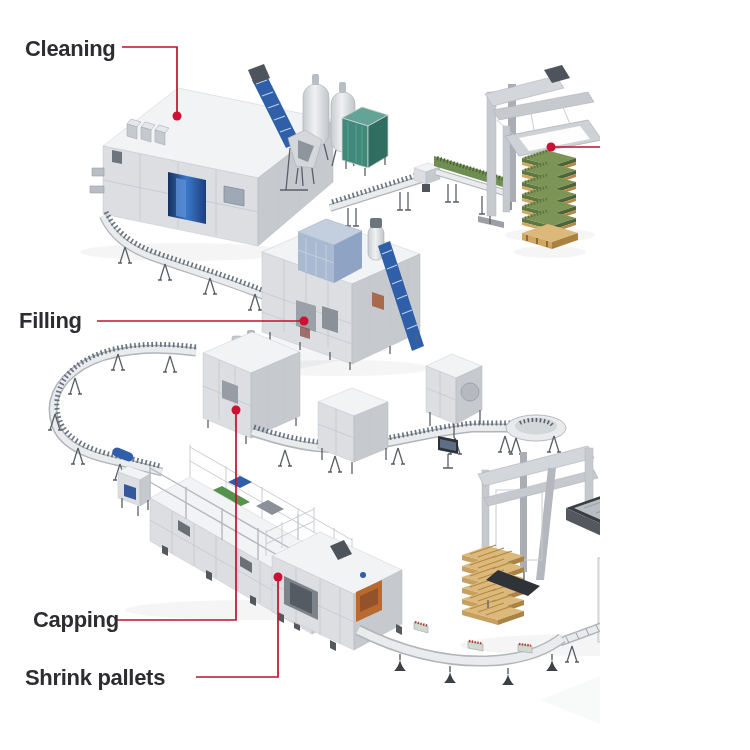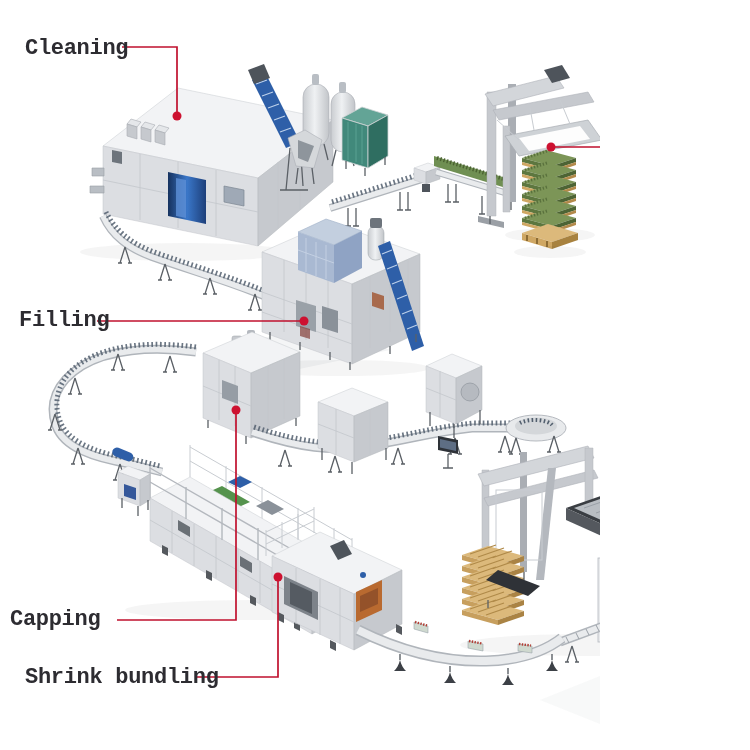--- a/index.html
+++ b/index.html
@@ -1,17 +1,17 @@
 <!DOCTYPE html>
 <html><head>
 <meta charset="utf-8">
 <style>
   html,body{margin:0;padding:0;background:#fff;}
   #stage{position:relative;width:600px;height:750px;background:#fff;overflow:hidden;
-         font-family:Liberation Mono, monospace;}
+         font-family:Liberation Sans, sans-serif;}
   #scene{position:absolute;left:0;top:0;}
   .lbl{position:absolute;font-size:22px;font-weight:700;color:#2d2c31;letter-spacing:-0.3px;white-space:nowrap;}
   
   .ft{fill:#f2f3f5;stroke:#c9ccd1;stroke-width:.5}
   .ff{fill:#dcdee2;stroke:#c2c5ca;stroke-width:.5}
   .fs{fill:#c6c9ce;stroke:#b2b6bb;stroke-width:.5}
   .fd{fill:#aaaeb4}
   .frame{stroke:#b4b8be;stroke-width:1.4;fill:none}
   .frame2{stroke:#c8ccd1;stroke-width:1;fill:none}
   .seam{stroke:#c3c6cb;stroke-width:.8;fill:none}
@@ -411,15 +411,15 @@
     <circle class="red-dot" cx="637" cy="521" r="4.5"></circle>
     <path class="red-line" d="M117,620 L236,620 L236,414"></path>
     <circle class="red-dot" cx="236" cy="410" r="4.5"></circle>
     <path class="red-line" d="M196,677 L278,677 L278,581"></path>
     <circle class="red-dot" cx="278" cy="577" r="4.5"></circle>
   </g>
 </svg>
 
 <div class="lbl" style="left:25px;top:36px">Cleaning</div>
 <div class="lbl" style="left:19px;top:308px">Filling</div>
-<div class="lbl" style="left:10px;top:607px">Capping</div>
-<div class="lbl" style="left:25px;top:665px">Shrink bundling</div>
+<div class="lbl" style="left:33px;top:607px">Capping</div>
+<div class="lbl" style="left:25px;top:665px">Shrink pallets</div>
 </div>
 
 </body></html>

